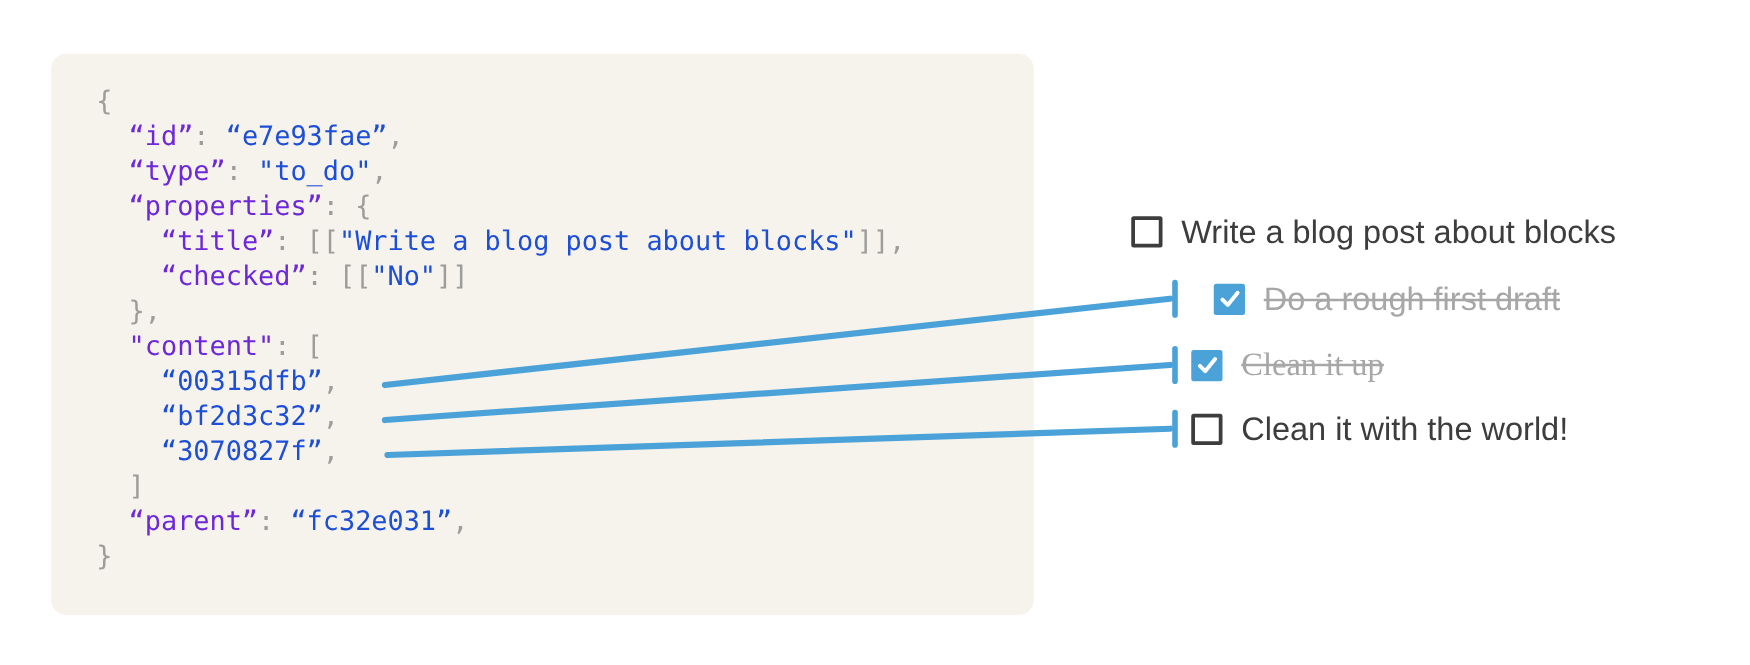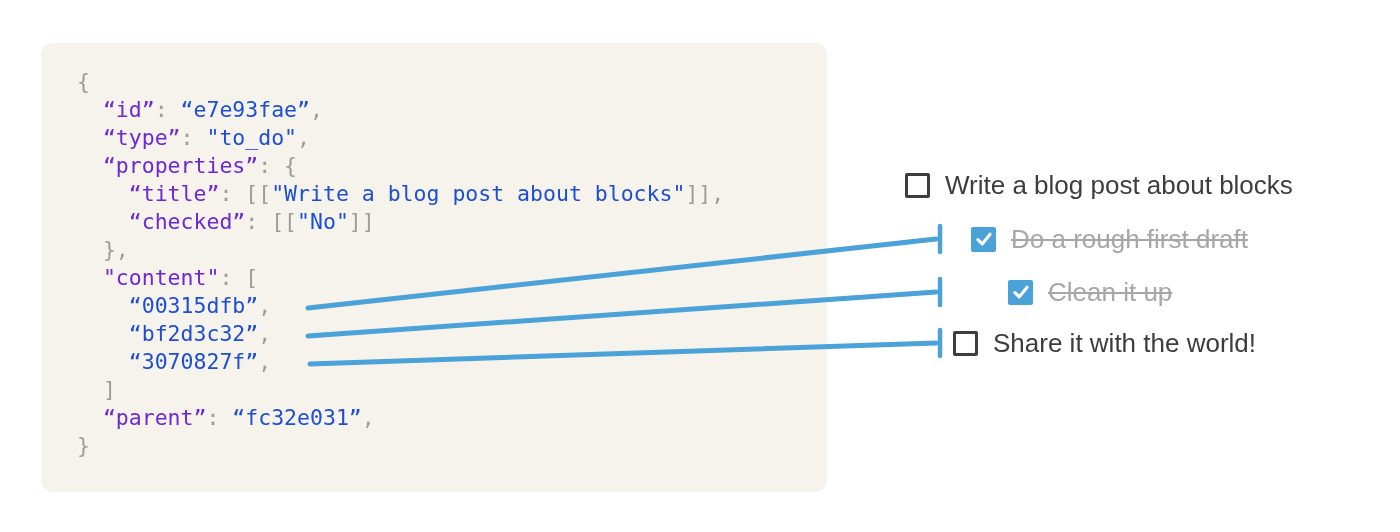--- a/index.html
+++ b/index.html
@@ -60,27 +60,27 @@
         <span class="todo-label">Write a blog post about blocks</span>
       </div>
       <div class="todo-row" style="left: 953px; top: 226px; margin-left: 18px;">
         <span class="cb checked">
           <svg width="18" height="18" viewBox="0 0 16 16">
             <polyline points="2.6,8.6 6.4,12.4 13.4,3.8" fill="none" stroke="#ffffff" stroke-width="2.8" stroke-linecap="round" stroke-linejoin="round"></polyline>
           </svg>
         </span>
         <span class="todo-label done">Do a rough first draft</span>
       </div>
-      <div class="todo-row" style="left: 1008px; top: 279px;">
+      <div class="todo-row" style="left: 953px; top: 279px; font-family: Liberation Serif, serif;">
         <span class="cb checked">
           <svg width="18" height="18" viewBox="0 0 16 16">
             <polyline points="2.6,8.6 6.4,12.4 13.4,3.8" fill="none" stroke="#ffffff" stroke-width="2.8" stroke-linecap="round" stroke-linejoin="round"></polyline>
           </svg>
         </span>
         <span class="todo-label done">Clean it up</span>
       </div>
       <div class="todo-row" style="left: 953px; top: 330px;">
         <span class="cb unchecked"></span>
-        <span class="todo-label">Share it with the world!</span>
+        <span class="todo-label">Clean it with the world!</span>
       </div>
     </div>
 
 </div>
 
 </body></html>

